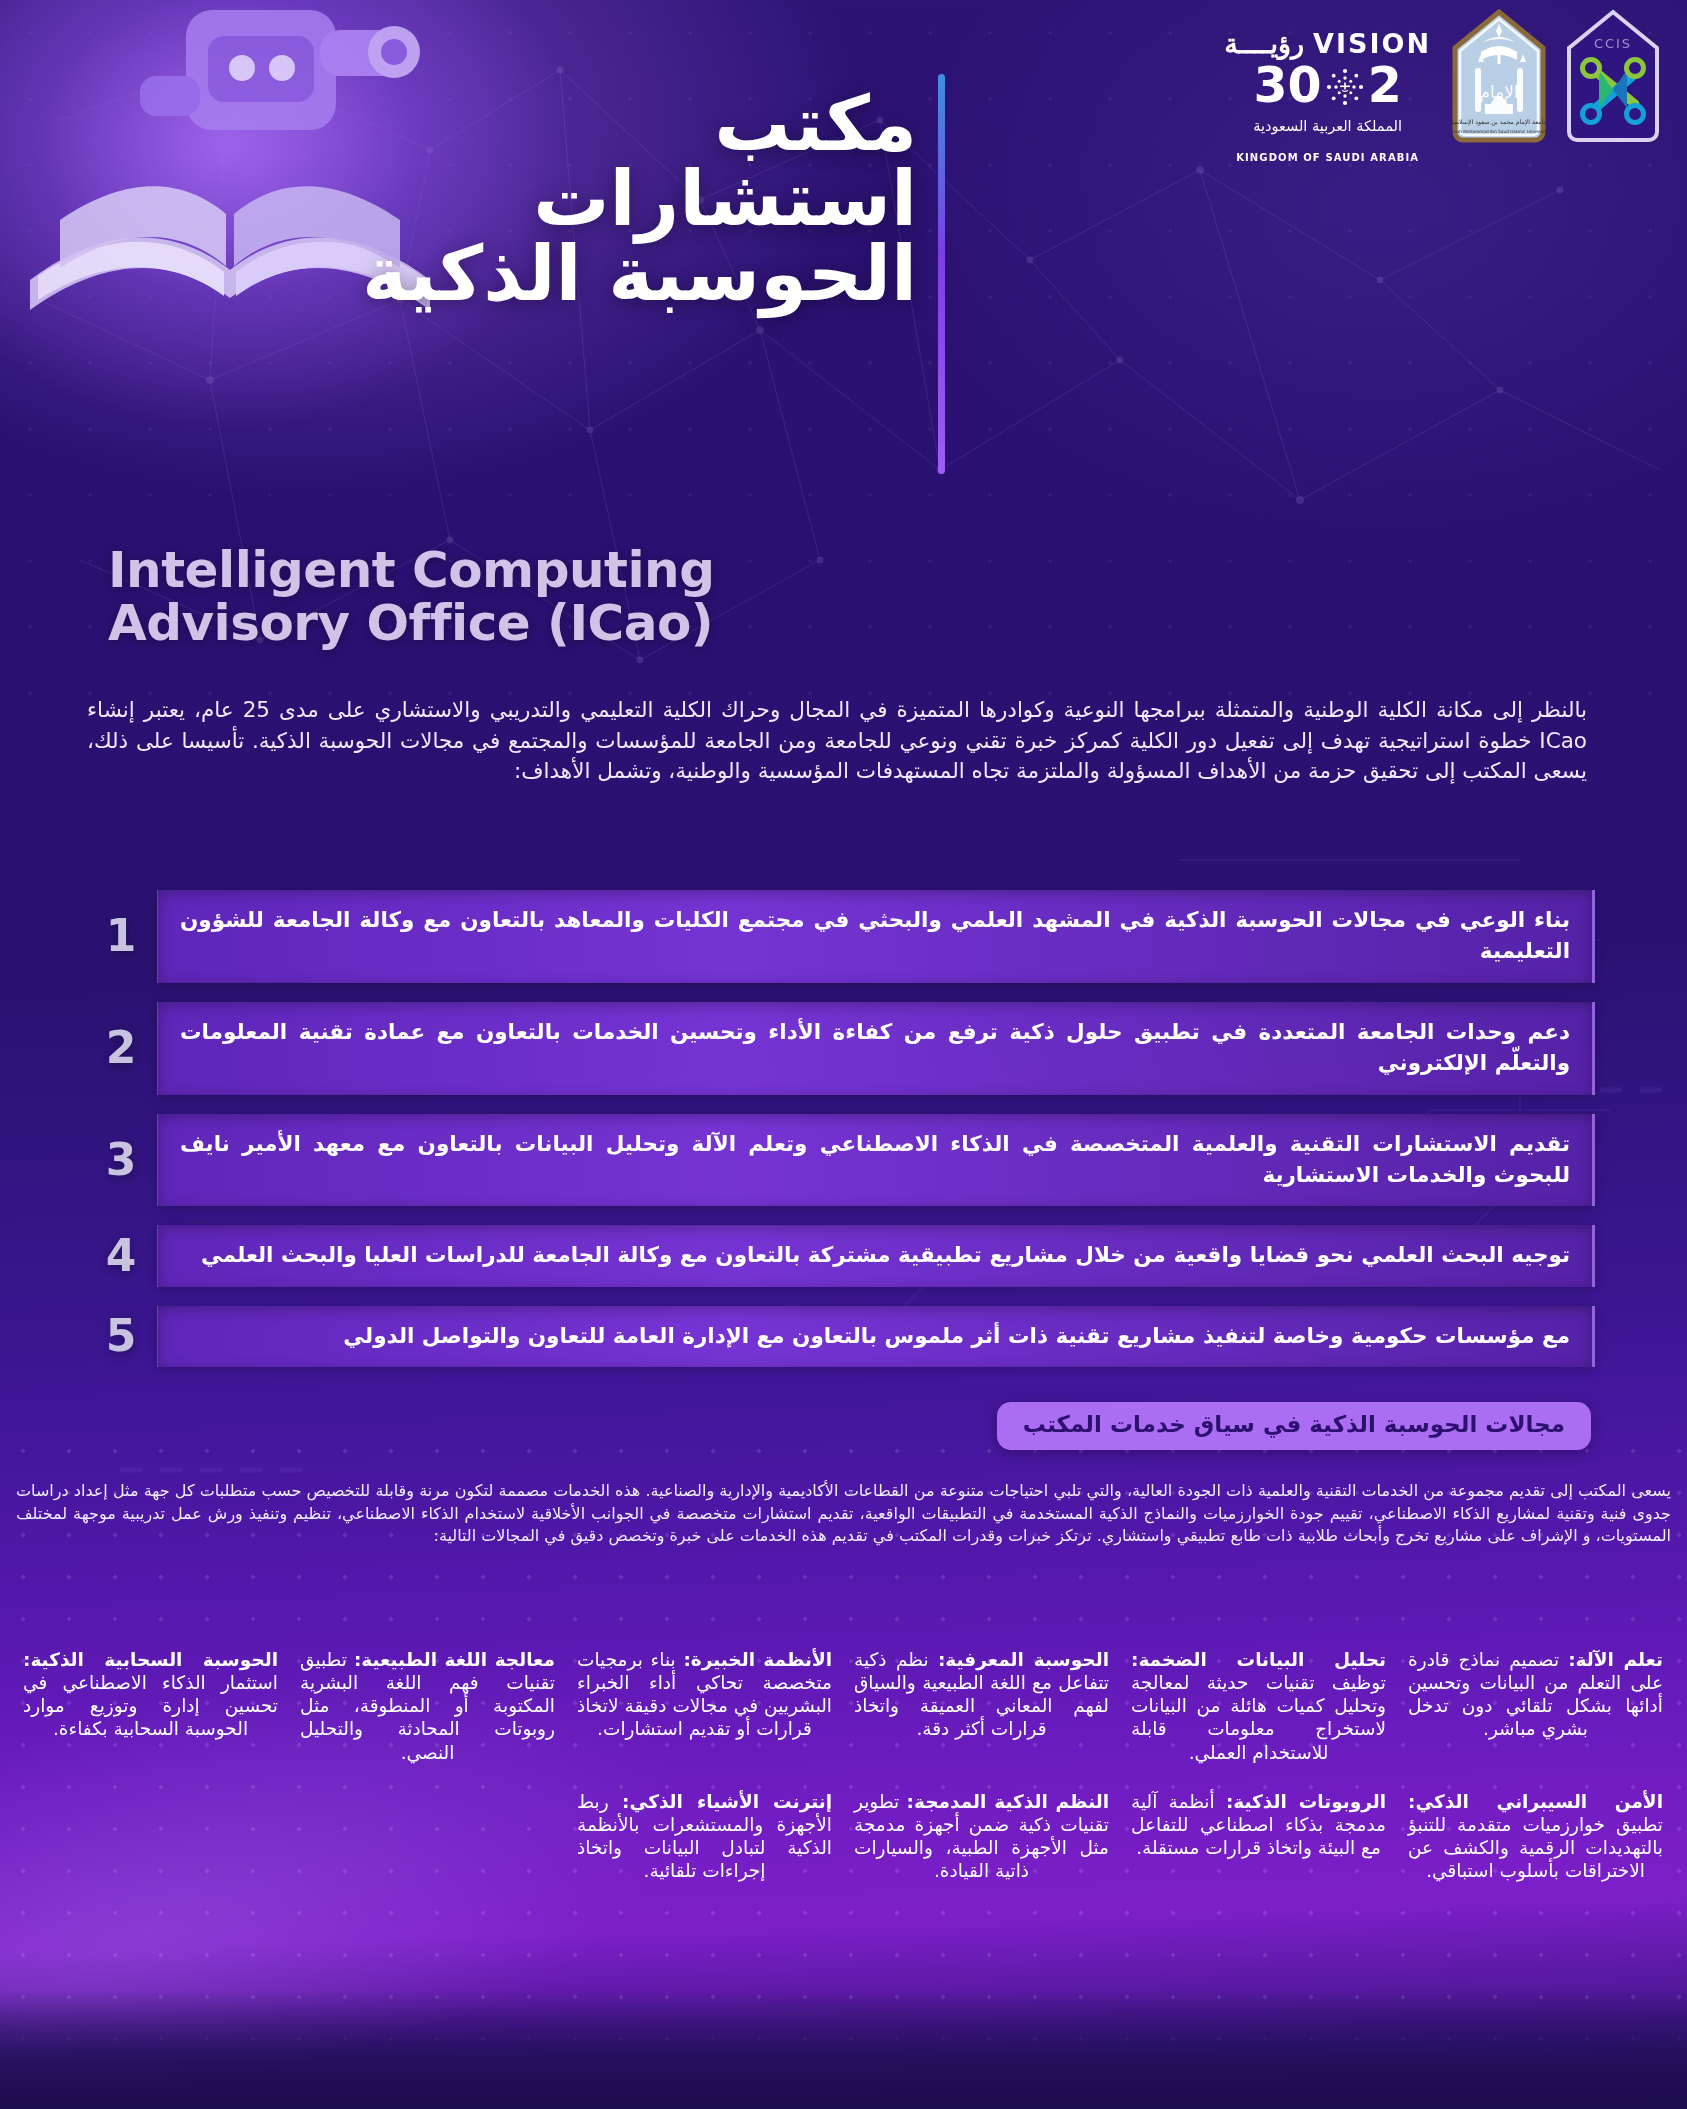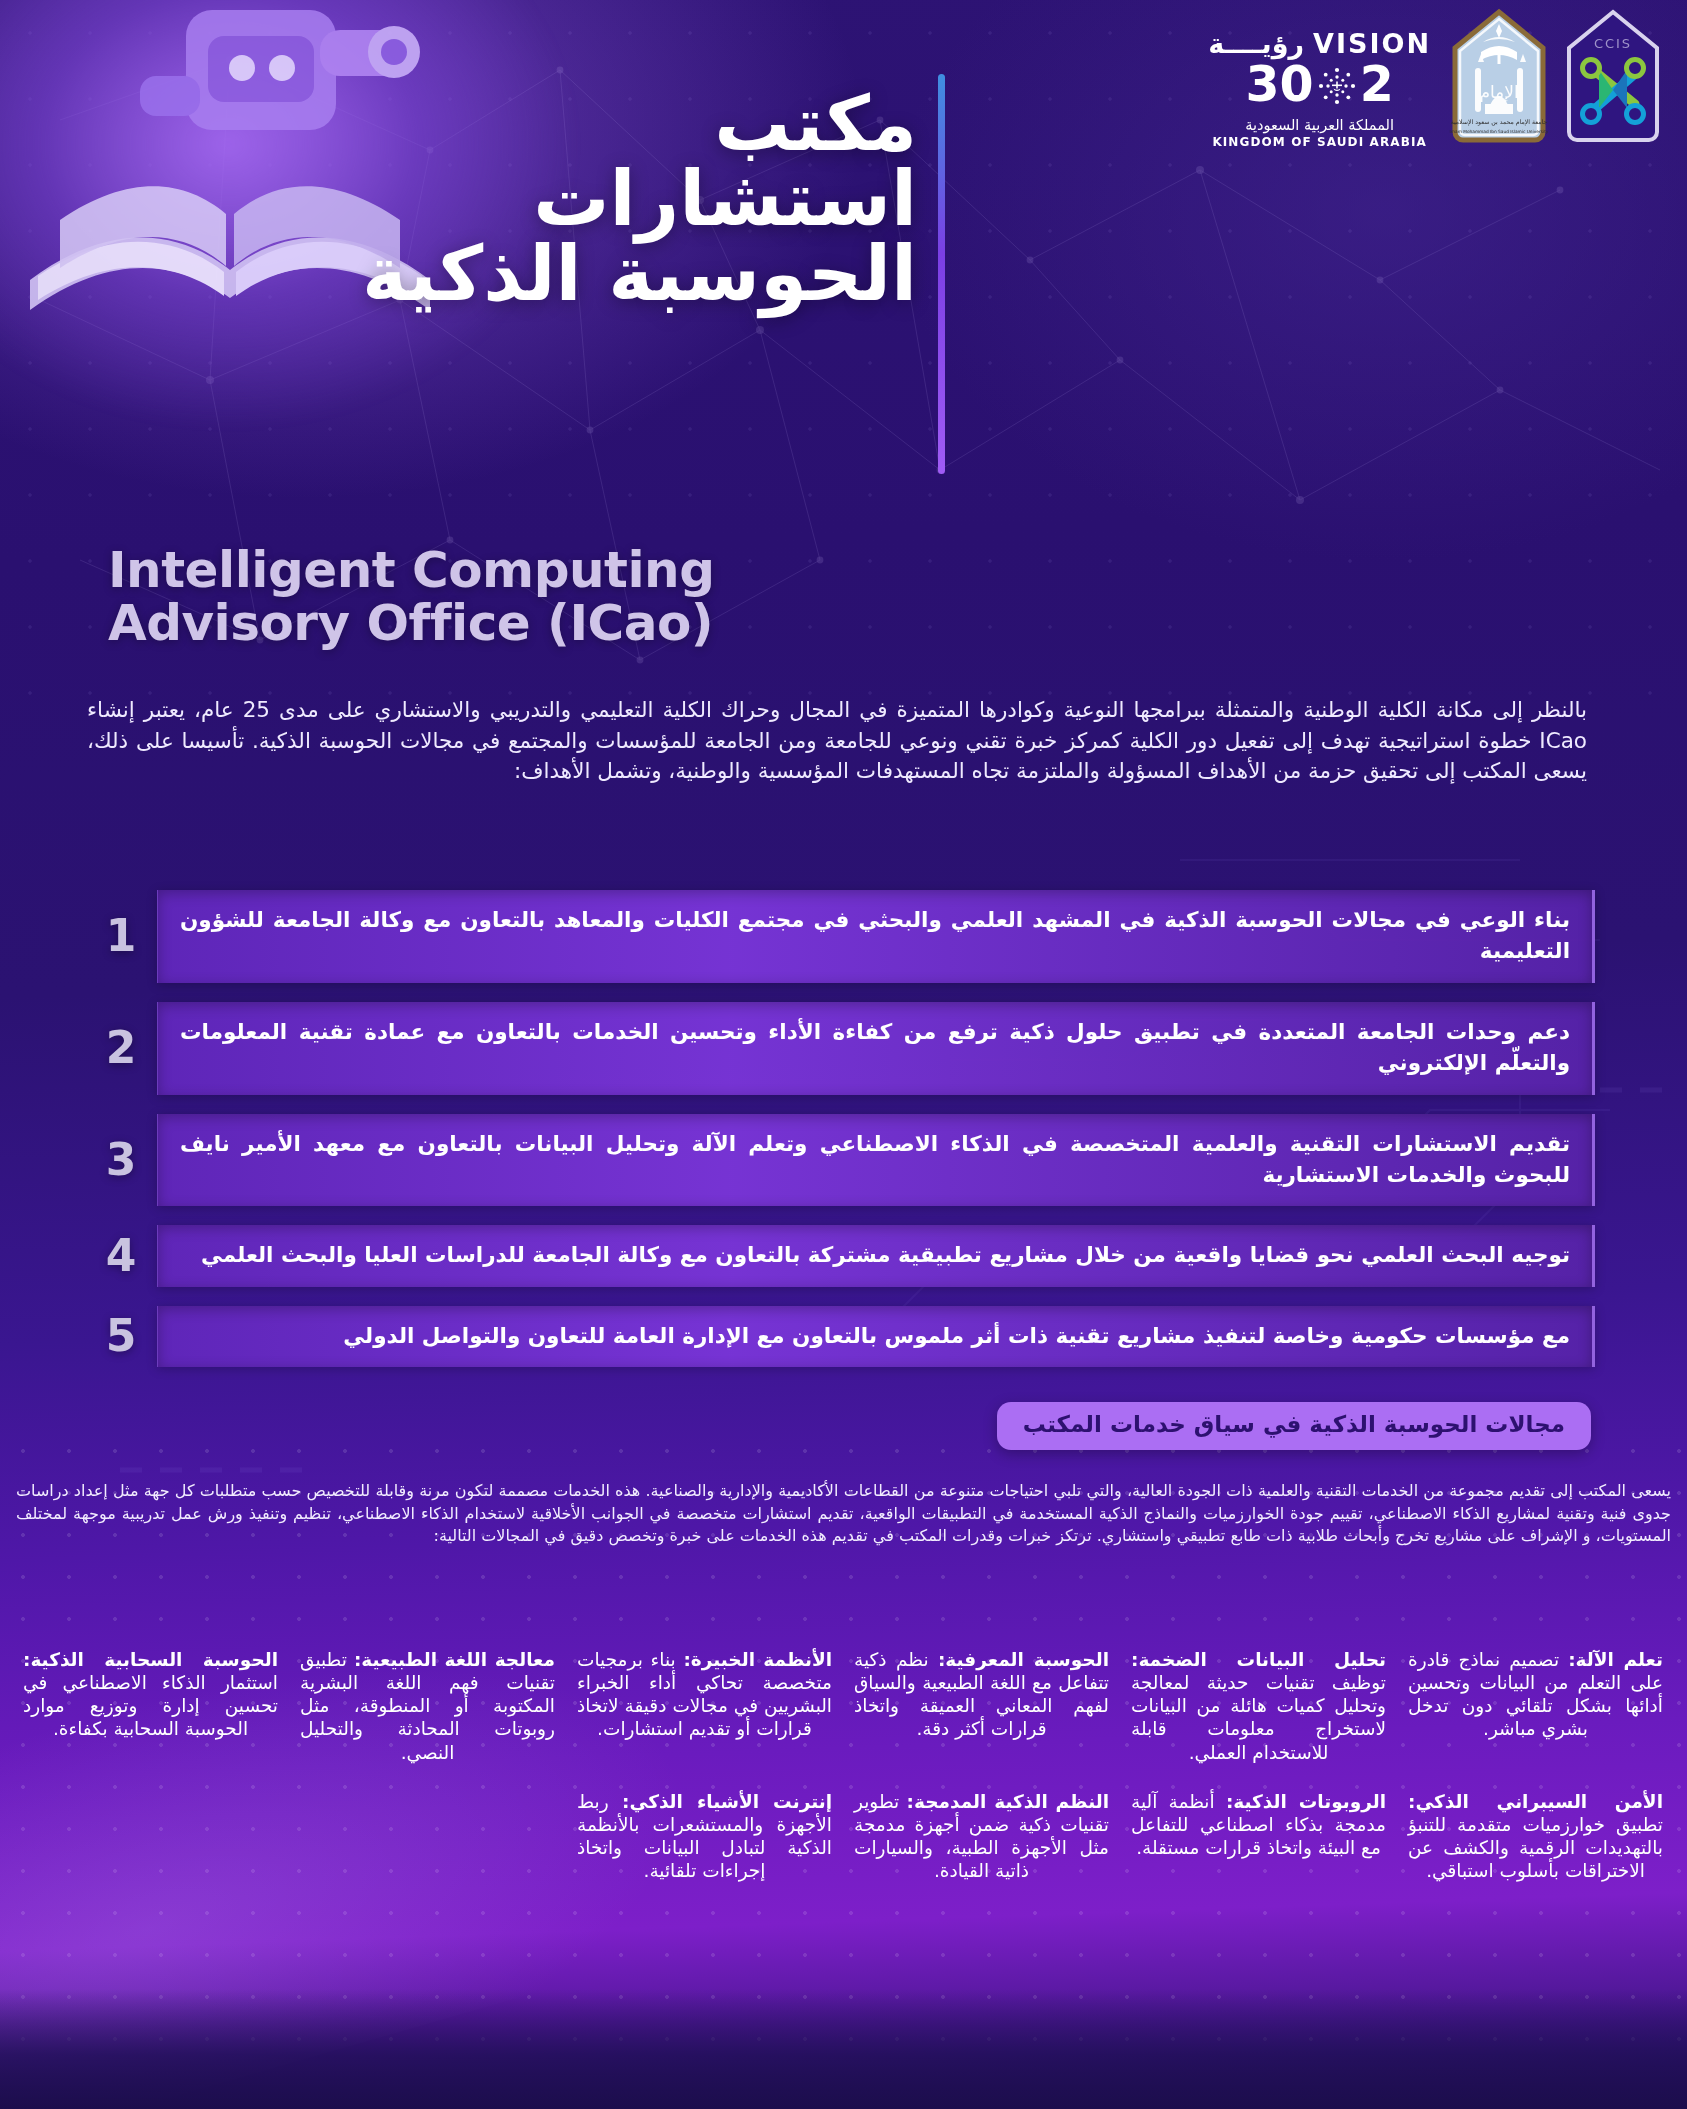--- a/index.html
+++ b/index.html
@@ -47,30 +47,30 @@
   .logos{position:absolute;right:22px;top:8px;display:flex;align-items:flex-start;gap:10px;}
   .crest{
     width:104px;height:140px;position:relative;
   }
   .crest svg{display:block;}
   .vision{margin-right:6px;margin-top:22px;text-align:center;color:#fff;}
   .vision .v-line1{
     display:flex;align-items:baseline;justify-content:center;gap:9px;
     font-size:27px;letter-spacing:2px;font-weight:600;line-height:1;
   }
-  .vision .v-ar{font-size:27px;}
+  .vision .v-ar{font-size:27px;font-family:Liberation Serif, serif;}
   .vision .v-num{
     display:flex;align-items:center;justify-content:center;gap:2px;
     font-size:49px;font-weight:700;line-height:1;margin-top:3px;letter-spacing:0px;
   }
   .v-emblem{
     width:40px;height:40px;margin:0 1px;position:relative;
   }
   .vision .v-sub-ar{font-size:14.5px;margin-top:8px;letter-spacing:.2px;}
-  .vision .v-sub-en{font-size:12px;margin-top:2px;font-weight:700;letter-spacing:1.1px;}
+  .vision .v-sub-en{font-size:10px;margin-top:18px;font-weight:700;letter-spacing:1.1px;}
 
   
   .title-block{
     position:absolute;right:770px;top:86px;width:700px;text-align:left;
   }
   .title-ar{
     color:#fff;font-weight:700;font-size:76px;line-height:.99;letter-spacing:0px;
     text-align:right;direction:rtl;
     text-shadow:0 3px 18px rgba(0,0,0,.35);
   }

